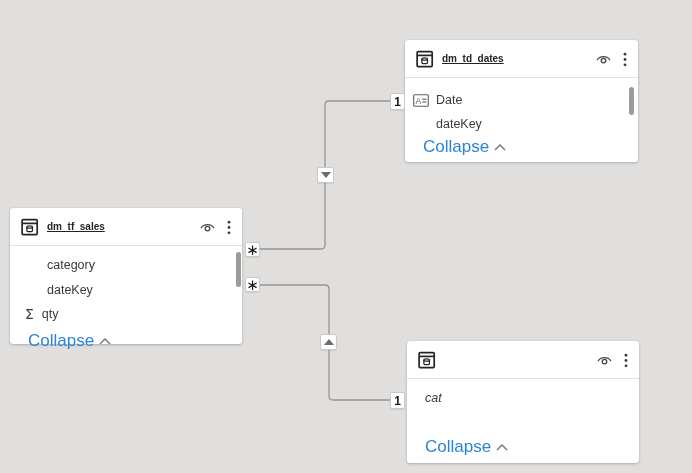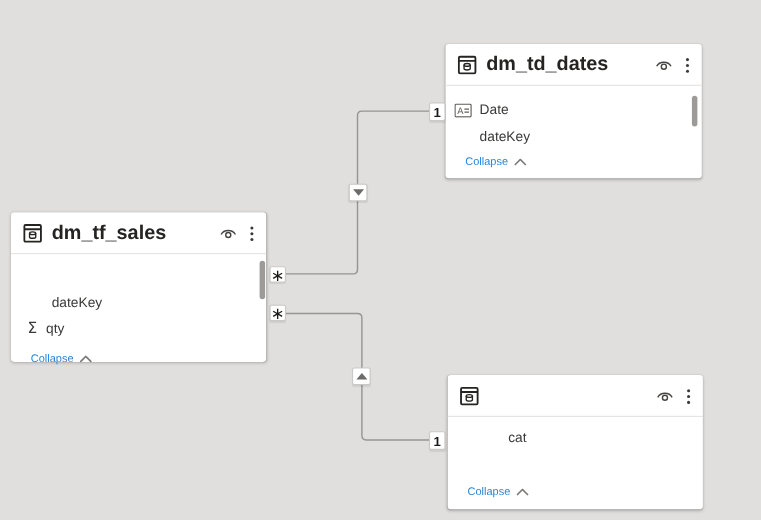--- a/index.html
+++ b/index.html
@@ -27,37 +27,37 @@
   .card-header {
     position: absolute; left: 0; top: 0; right: 0; height: 38px;
     border-bottom: 1px solid #e5e3e1;
     display: flex; align-items: center;
     padding-left: 11px;
     cursor: move;
   }
   .tbl-icon { width: 18px; height: 18px; display: inline-flex; flex: 0 0 auto; }
   .tbl-title {
     margin-left: 8px;
-    font-size: 18px; font-weight: 600; color: #252423;
-    white-space: nowrap; overflow: hidden;
+    font-size: 10px; font-weight: 600; color: #252423;
+    white-space: nowrap; overflow: hidden; text-decoration: underline;
   }
   .hdr-eye { position: absolute; right: 26px; top: 11px; width: 17px; height: 16px; cursor: pointer; }
   .hdr-more { position: absolute; right: 9px; top: 12px; width: 8px; height: 15px; cursor: pointer;
     display: flex; align-items: center; justify-content: center; }
   .field-row {
     position: absolute; left: 0; right: 10px; height: 24px;
     display: flex; align-items: center;
     font-size: 12.5px; color: #3b3a39; cursor: pointer;
   }
   .field-icon { display: inline-flex; flex: 0 0 auto; }
   .sigma-glyph { font-size: 14px; color: #3b3a39; font-family: "DejaVu Sans", sans-serif; }
   .collapse-link {
     position: absolute; height: 20px;
     display: flex; align-items: center; gap: 5px;
-    font-size: 10px; color: #2b84d6; cursor: pointer;
+    font-size: 17px; color: #2b84d6; cursor: pointer;
   }
   .scroll-thumb {
     position: absolute; width: 5px; border-radius: 3px;
     background: #9d9b99; cursor: grab;
   }
   .badge {
     position: absolute;
     background: #ffffff;
     border: 1px solid #cbc9c7;
     border-radius: 2px;
@@ -92,21 +92,21 @@
 </head>
 <body>
 
 <div class="canvas">
 
   <svg class="links-layer" viewBox="0 0 692 473" xmlns="http://www.w3.org/2000/svg">
     <path d="M 250 249 L 321 249 Q 325 249 325 245 L 325 105 Q 325 101 329 101 L 400 101" fill="none" stroke="#979593" stroke-width="1.3"></path>
     <path d="M 250 285 L 325 285 Q 329 285 329 289 L 329 396 Q 329 400 333 400 L 400 400" fill="none" stroke="#979593" stroke-width="1.3"></path>
   </svg>
 
-  <div class="card" style="left:10px; top:193px; width:232px; height:136px;">
+  <div class="card" style="left:10px; top:208px; width:232px; height:136px;">
     <div class="card-header">
       <span class="tbl-icon">
         <svg viewBox="0 0 16 16" width="18" height="18">
           <rect x="1" y="1.4" width="13.4" height="13.4" rx="1" fill="none" stroke="#252423" stroke-width="1.5"></rect>
           <line x1="1" y1="4.8" x2="14.4" y2="4.8" stroke="#252423" stroke-width="1.5"></line>
           <ellipse cx="7.7" cy="8" rx="2.5" ry="1.1" fill="none" stroke="#252423" stroke-width="1.1"></ellipse>
           <path d="M5.2 8 v3 a2.5 1.1 0 0 0 5 0 v-3" fill="none" stroke="#252423" stroke-width="1.1"></path>
         </svg>
       </span>
       <span class="tbl-title">dm_tf_sales</span>
@@ -118,20 +118,23 @@
       </span>
       <span class="hdr-more">
         <svg viewBox="0 0 4 15" width="4" height="15">
           <circle cx="2" cy="2.2" r="1.4" fill="#3b3a39"></circle>
           <circle cx="2" cy="7.5" r="1.4" fill="#3b3a39"></circle>
           <circle cx="2" cy="12.8" r="1.4" fill="#3b3a39"></circle>
         </svg>
       </span>
     </div>
 
+    <div class="field-row" style="top:45px; padding-left:37px;">
+      <span>category</span>
+    </div>
     <div class="field-row" style="top:70px; padding-left:37px;">
       <span>dateKey</span>
     </div>
     <div class="field-row" style="top:94px; padding-left:15px;">
       <span class="field-icon sigma-glyph" style="margin-right:8px;">Σ</span>
       <span>qty</span>
     </div>
 
     <div class="collapse-link" style="left:18px; top:123px;">
       <span>Collapse</span>
@@ -212,21 +215,21 @@
       </span>
       <span class="hdr-more">
         <svg viewBox="0 0 4 15" width="4" height="15">
           <circle cx="2" cy="2.2" r="1.4" fill="#3b3a39"></circle>
           <circle cx="2" cy="7.5" r="1.4" fill="#3b3a39"></circle>
           <circle cx="2" cy="12.8" r="1.4" fill="#3b3a39"></circle>
         </svg>
       </span>
     </div>
 
-    <div class="field-row" style="top:45px; padding-left:55px;">
+    <div class="field-row" style="top:45px; padding-left:18px;font-style:italic;">
       <span>cat</span>
     </div>
 
     <div class="collapse-link" style="left:18px; top:96px;">
       <span>Collapse</span>
       <svg viewBox="0 0 12 7" width="12" height="7">
         <path d="M1 6 L6 1 L11 6" fill="none" stroke="#7d7b79" stroke-width="1.5"></path>
       </svg>
     </div>
   </div>

